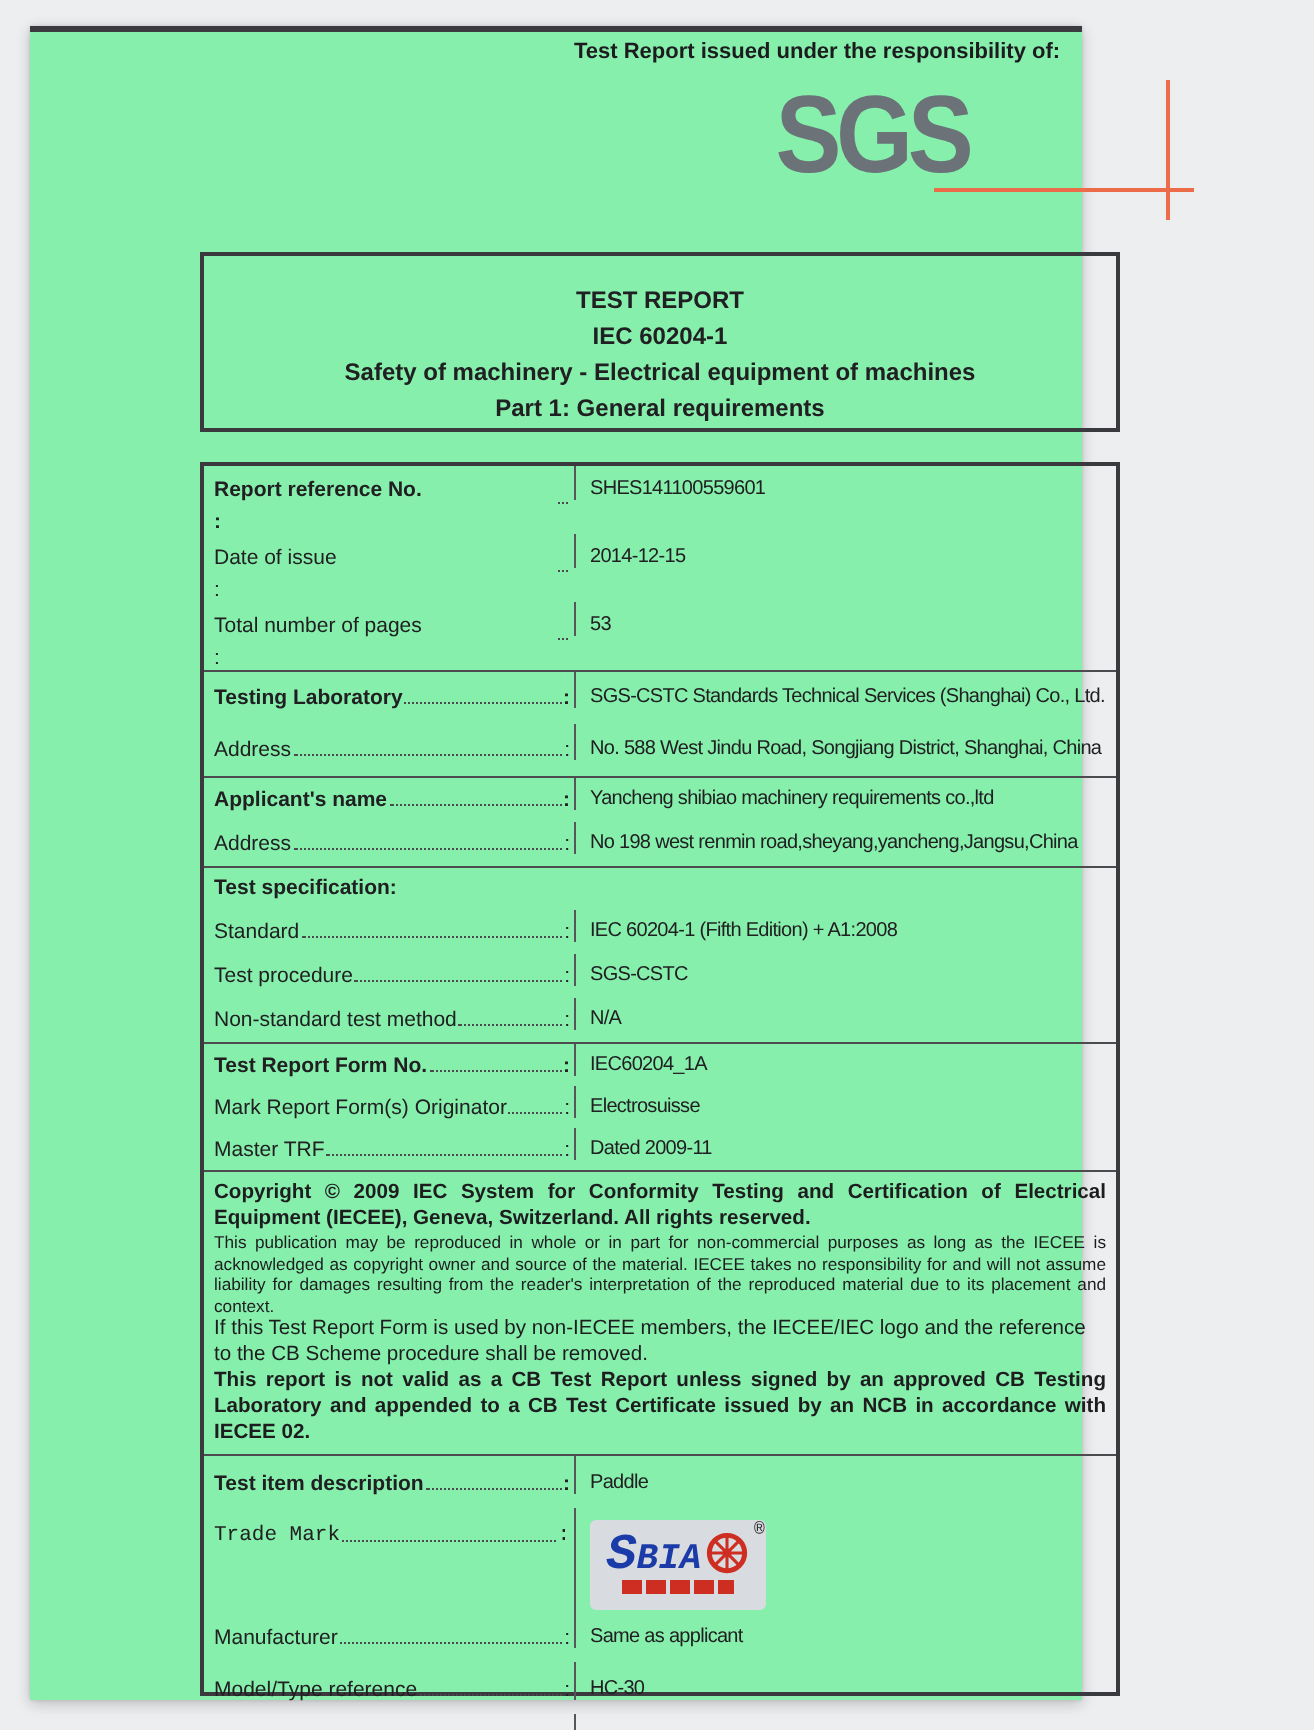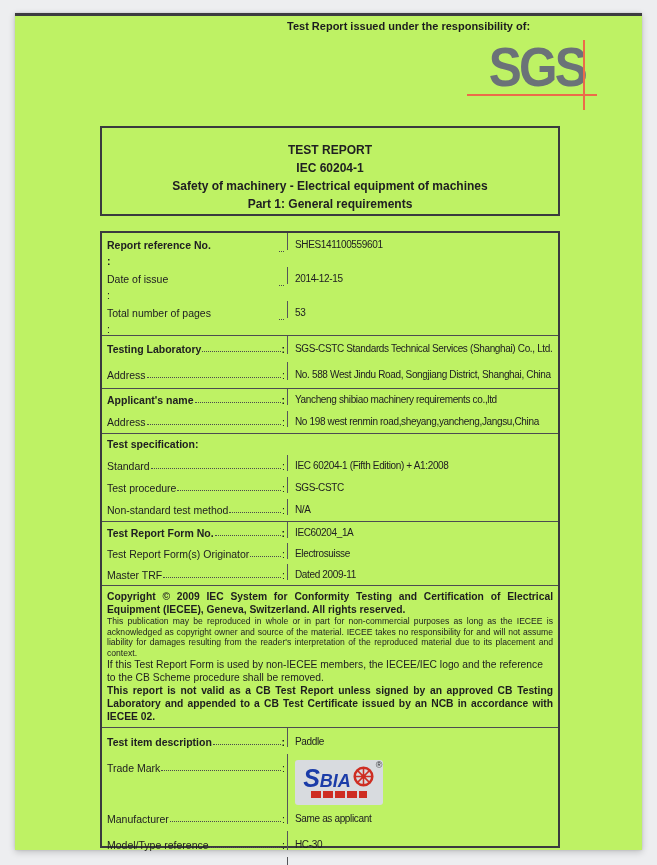--- a/index.html
+++ b/index.html
@@ -3,22 +3,22 @@
 <meta charset="utf-8">
 <style>
   html,body{margin:0;padding:0;}
   body{
     width:657px;height:865px;position:relative;overflow:hidden;
     background:#edeef0;
     font-family:"Liberation Sans",sans-serif;
     -webkit-font-smoothing:antialiased;
   }
   .page{
-    position:absolute;left:15px;top:13px;width:627px;height:837px;
-    background:#bef264;
+    position:absolute;left:15px;top:13px;width:526px;height:837px;
+    background:#86efac;
     border-top:3px solid #3c3c40;
     box-sizing:border-box;
     box-shadow:0 2px 7px rgba(0,0,0,0.20),0 0 2px rgba(0,0,0,0.12);
   }
   .top-note{
     position:absolute;top:4px;left:272px;
     font-size:11px;font-weight:bold;color:#1c1c1e;white-space:nowrap;
   }
   
   .sgs-text{
@@ -66,21 +66,21 @@
   
   .copyright{padding:4px 5px 4px 5px;color:#1d1d1f;}
   .copyright p{margin:0;}
   .cp-bold{font-size:10.3px;line-height:13px;font-weight:bold;text-align:justify;}
   .cp-small{font-size:8.6px;line-height:10.5px;text-align:justify;}
   .cp-normal{font-size:10.3px;line-height:13px;text-align:left;}
   
   .group-item{flex:1;}
   .group-item .row{min-height:26px;}
   .group-item .cell-label,.group-item .cell-value{padding-top:8px;}
-  .row-trademark{min-height:62px;}
+  .row-trademark{min-height:62px;font-family:Liberation Mono, monospace;}
   
   .tm-box{
     position:relative;width:88px;height:45px;background:#d8dbdf;border-radius:3px;
     display:flex;flex-direction:column;align-items:center;justify-content:center;
     margin-top:-2px;
   }
   .tm-line{display:flex;align-items:flex-start;}
   .tm-text{
     display:block;font-weight:bold;font-style:italic;
     font-size:18px;line-height:20px;letter-spacing:0;
@@ -207,21 +207,21 @@
       <div class="row r21">
         <div class="cell-label bold">
           <span class="lbl">Test Report Form No.</span>
           <span class="dots"></span>
           <span class="colon">:</span>
         </div>
         <div class="cell-value">IEC60204_1A</div>
       </div>
       <div class="row r21">
         <div class="cell-label">
-          <span class="lbl">Test Report Form(s) Originator</span>
+          <span class="lbl">Mark Report Form(s) Originator</span>
           <span class="dots"></span>
           <span class="colon">:</span>
         </div>
         <div class="cell-value">Electrosuisse</div>
       </div>
       <div class="row r21">
         <div class="cell-label">
           <span class="lbl">Master TRF</span>
           <span class="dots"></span>
           <span class="colon">:</span>

